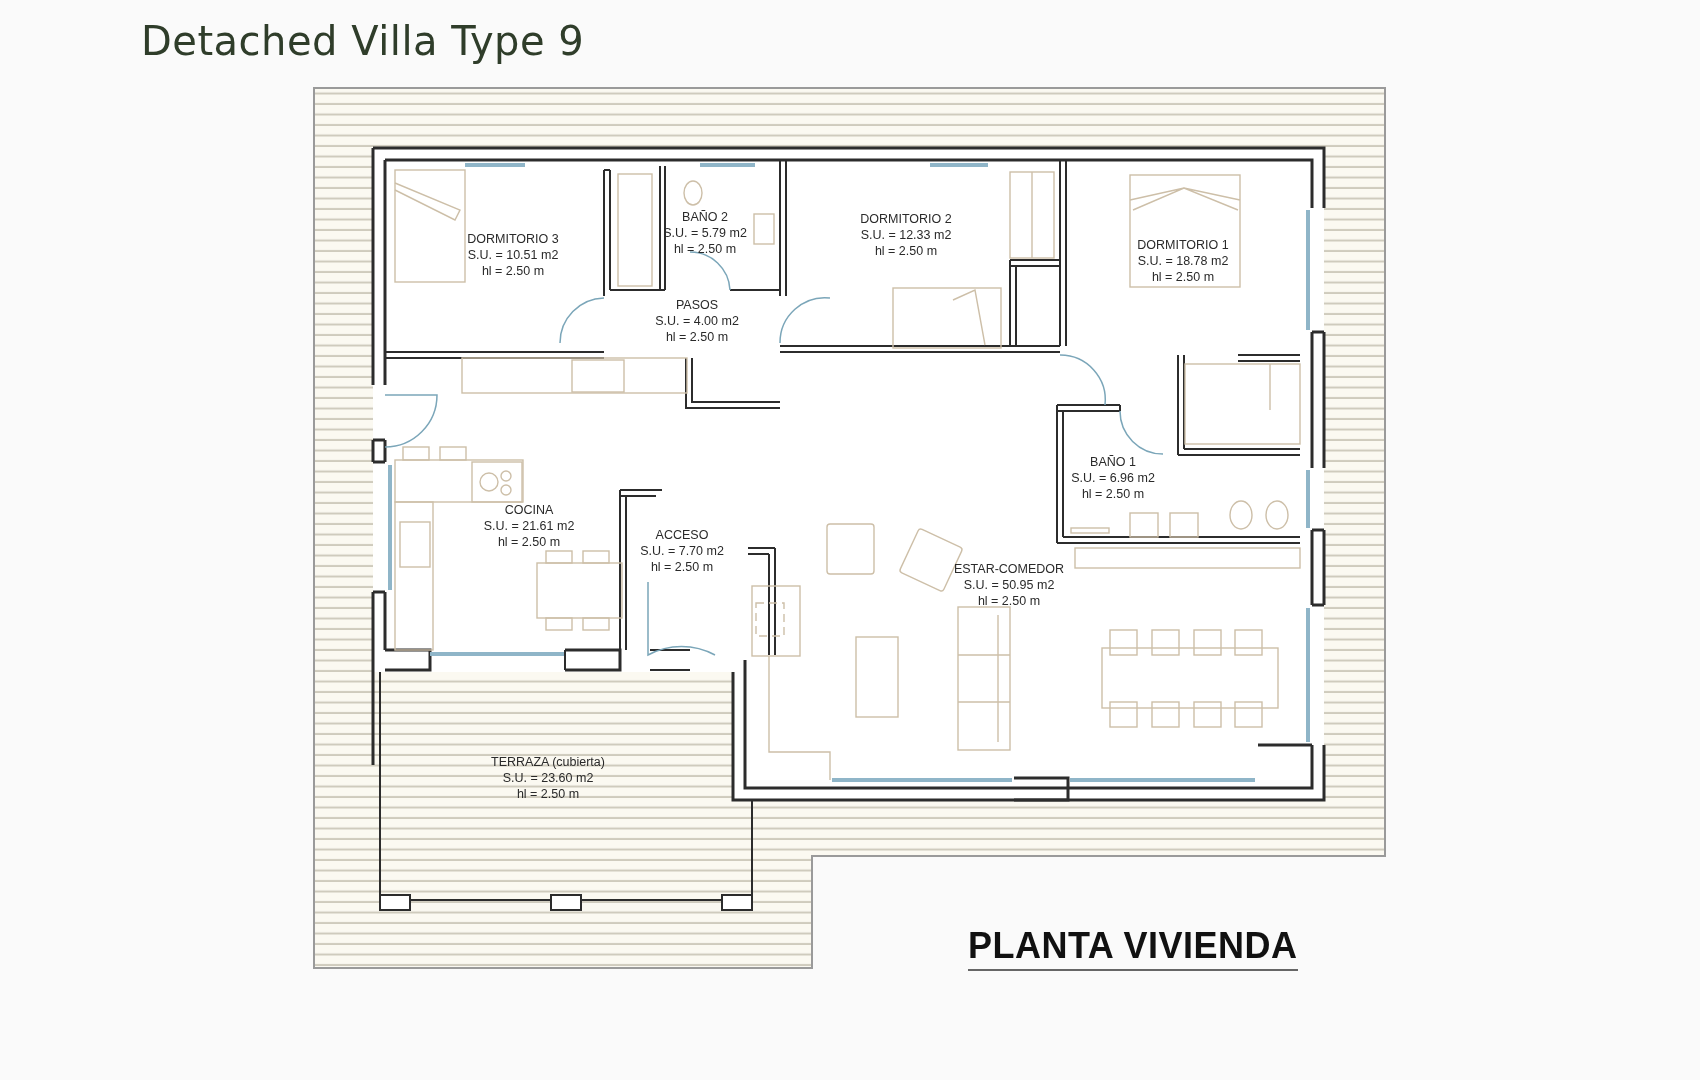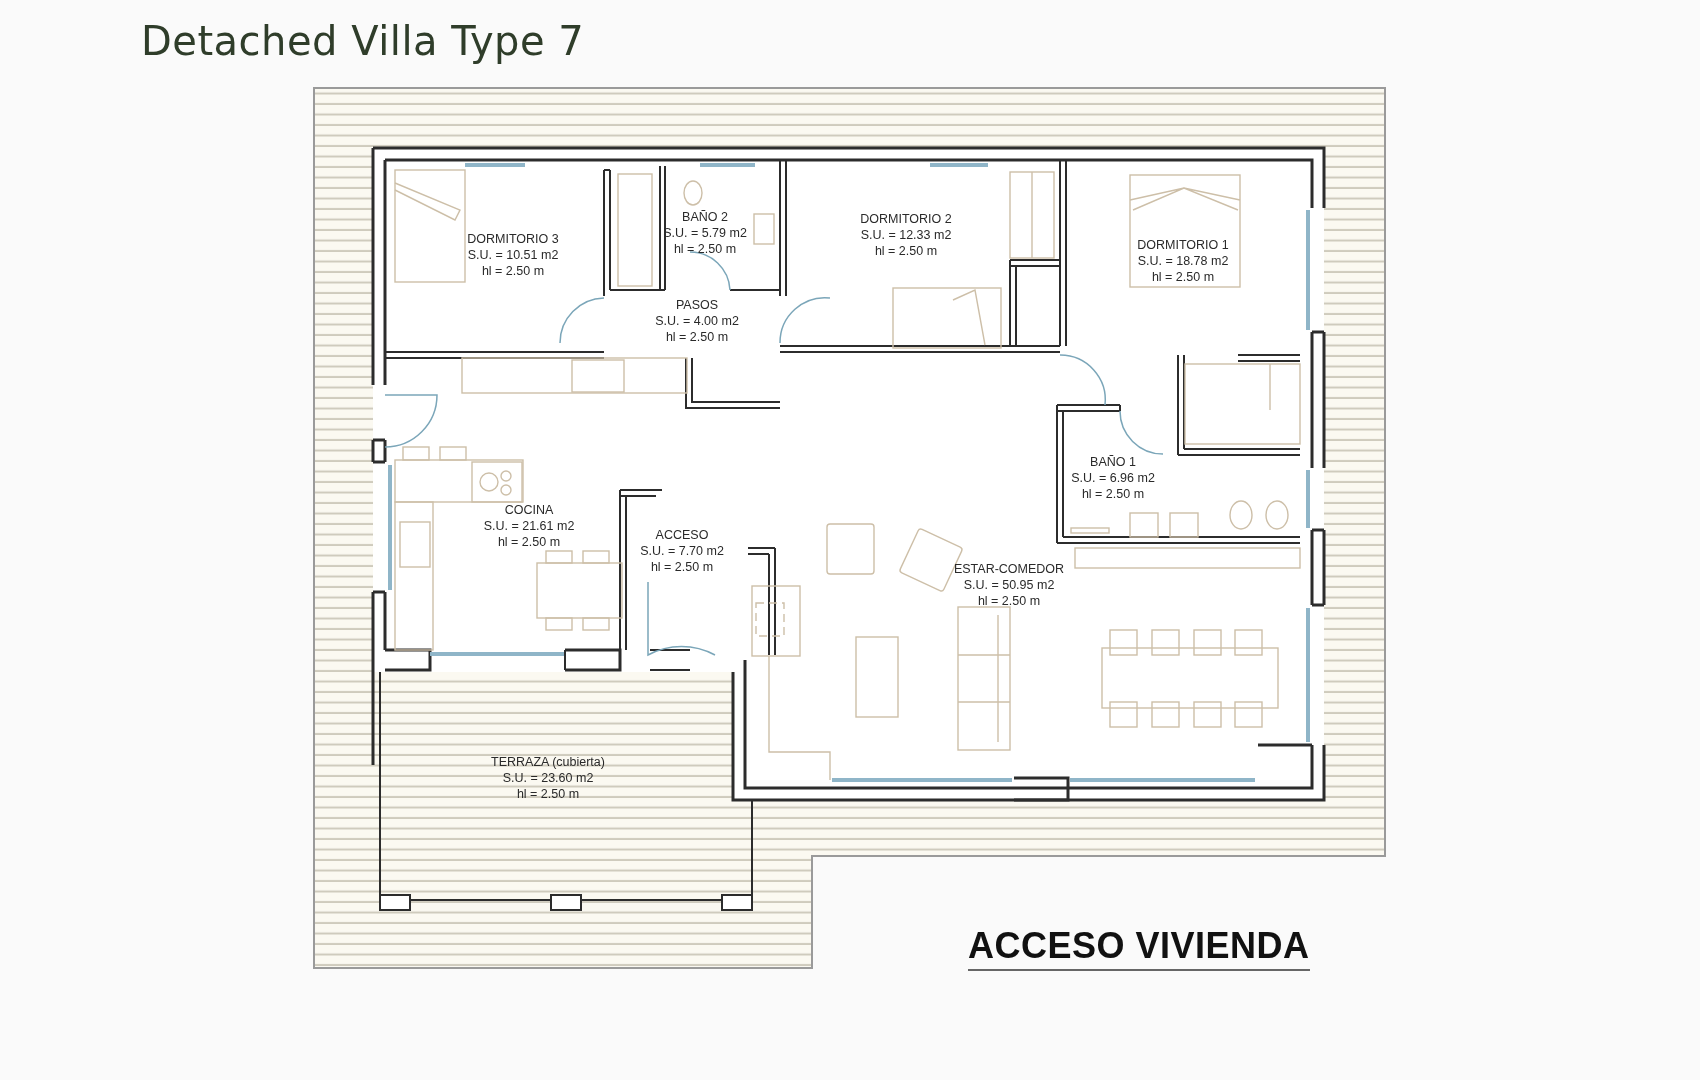--- a/index.html
+++ b/index.html
@@ -11,21 +11,21 @@
   .wall { fill: none; stroke: #2c2c2c; stroke-width: 3; }
   .wall-thin { fill: none; stroke: #2c2c2c; stroke-width: 2; }
   .glass { fill: none; stroke: #8fb5c8; stroke-width: 4; }
   .furn { fill: none; stroke: #cdbfa8; stroke-width: 1.4; }
   .furn-dash { fill: none; stroke: #cdbfa8; stroke-width: 1.4; stroke-dasharray: 8 5; }
   .door { fill: none; stroke: #7ba6b9; stroke-width: 1.5; }
 </style>
 </head>
 <body>
 
-<h1 class="page-title">Detached Villa Type 7</h1>
+<h1 class="page-title">Detached Villa Type 9</h1>
 
 <svg class="plan" width="1700" height="1080" viewBox="0 0 1700 1080" xmlns="http://www.w3.org/2000/svg">
   <defs>
     <pattern id="hatch" width="10" height="10.5" patternUnits="userSpaceOnUse">
       <rect width="10" height="10.5" fill="#fbf9f1"></rect>
       <line x1="0" y1="9.5" x2="10" y2="9.5" stroke="#cfcbbd" stroke-width="2"></line>
     </pattern>
   </defs>
 
   <g>
@@ -217,13 +217,13 @@
     <text class="room-label" x="1009" y="589">S.U. = 50.95 m2</text>
     <text class="room-label" x="1009" y="605">hl = 2.50 m</text>
   </g>
   <g>
     <text class="room-label" x="548" y="766">TERRAZA (cubierta)</text>
     <text class="room-label" x="548" y="782">S.U. = 23.60 m2</text>
     <text class="room-label" x="548" y="798">hl = 2.50 m</text>
   </g>
 </svg>
 
-<div class="plan-title">ACCESO VIVIENDA</div>
+<div class="plan-title">PLANTA VIVIENDA</div>
 
 </body></html>

